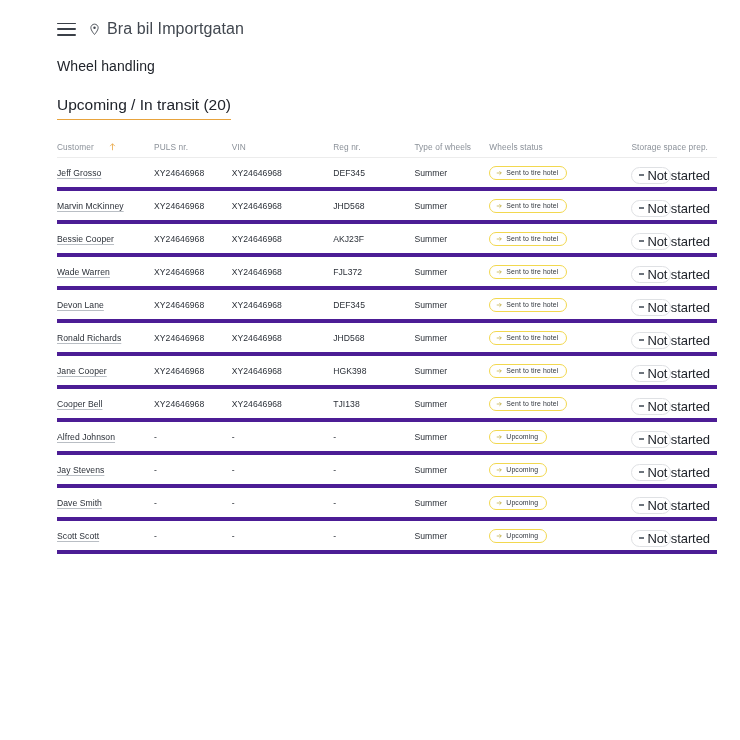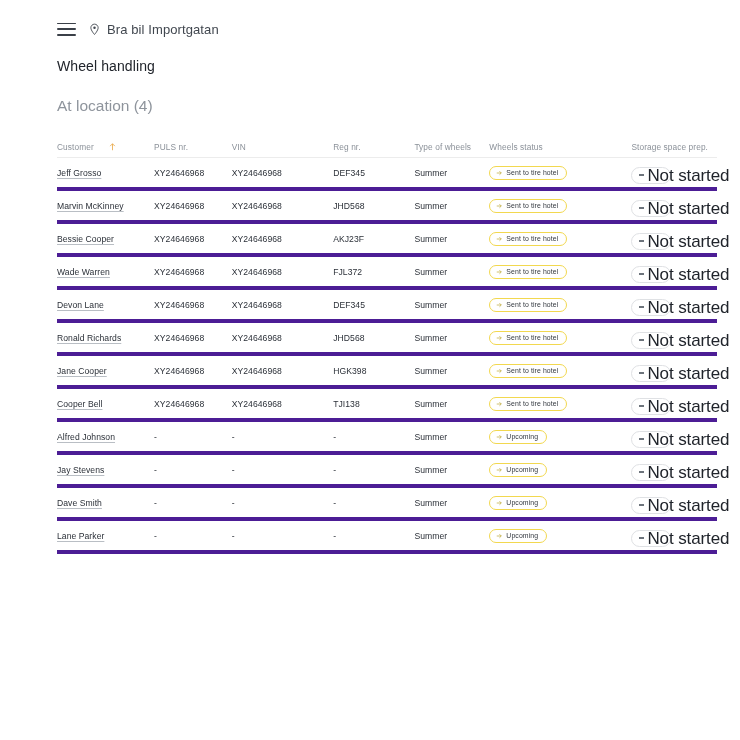--- a/index.html
+++ b/index.html
@@ -37,21 +37,21 @@
     border-radius: 1px;
   }
   .loc {
     display: flex;
     align-items: center;
     gap: 6px;
     cursor: pointer;
   }
   .loc-icon { width: 13px; height: 13px; display: block; }
   .loc-label {
-    font-size: 13px;
+    font-size: 16px;
     color: #41474f;
     letter-spacing: .1px;
     white-space: nowrap;
   }
 
   
   .page-title {
     margin: 14px 0 0 57px;
     font-size: 14px;
     font-weight: 400;
@@ -174,21 +174,21 @@
     width: 5px;
     height: 1.2px;
     background: #6d747c;
     flex: none;
   }
   .storage-label {
     position: absolute;
     left: 16px;
     top: 50%;
     transform: translateY(-46%);
-    font-size: 17px;
+    font-size: 13px;
     color: #20242b;
     white-space: nowrap;
     letter-spacing: -.1px;
     pointer-events: none;
   }
 </style>
 </head>
 <body>
 
 <div class="topbar">
@@ -202,21 +202,21 @@
       <path d="M8 1.4c-2.5 0-4.5 2-4.5 4.5 0 3.2 4.5 8.3 4.5 8.3s4.5-5.1 4.5-8.3c0-2.5-2-4.5-4.5-4.5z" fill="none" stroke="#41474f" stroke-width="1.1"></path>
       <circle cx="8" cy="5.9" r="1.5" fill="#41474f"></circle>
     </svg>
     <span class="loc-label">Bra bil Importgatan</span>
   </div>
 </div>
 
 <h1 class="page-title">Wheel handling</h1>
 
 <div class="tabs">
-  <div class="tab">At location (4)</div>
+  <div class="tab active">Upcoming / In transit (20)</div>
 </div>
 
 <div class="table">
 
   <div class="trow thead">
     <div class="cell c-customer">
       <span>Customer</span>
       <svg class="sort-arrow" width="7" height="8" viewBox="0 0 8 9">
         <path d="M4 .8v7.4M1.3 3.5 4 .8l2.7 2.7" fill="none" stroke="#e8a33d" stroke-width="0.9"></path>
       </svg>
@@ -433,21 +433,21 @@
             <span>Upcoming</span>
           </span></div>
         <div class="cell c-storage"><span class="storage-chip">
             <span class="storage-pill">
               <span class="storage-dash"></span>
             </span>
             <span class="storage-label">Not started</span>
           </span></div>
       </div>
       <div class="trow tbody-row">
-        <div class="cell c-customer"><span class="cust-link">Lane Parker</span></div>
+        <div class="cell c-customer"><span class="cust-link">Scott Scott</span></div>
         <div class="cell c-puls">-</div>
         <div class="cell c-vin">-</div>
         <div class="cell c-reg">-</div>
         <div class="cell c-type">Summer</div>
         <div class="cell c-status"><span class="badge">
             <svg class="arrow" width="6" height="6" viewBox="0 0 8 8">
               <path d="M1 4h6M4.6 1.6 7 4 4.6 6.4" fill="none" stroke="#b9a52e" stroke-width="0.9"></path>
             </svg>
             <span>Upcoming</span>
           </span></div>

